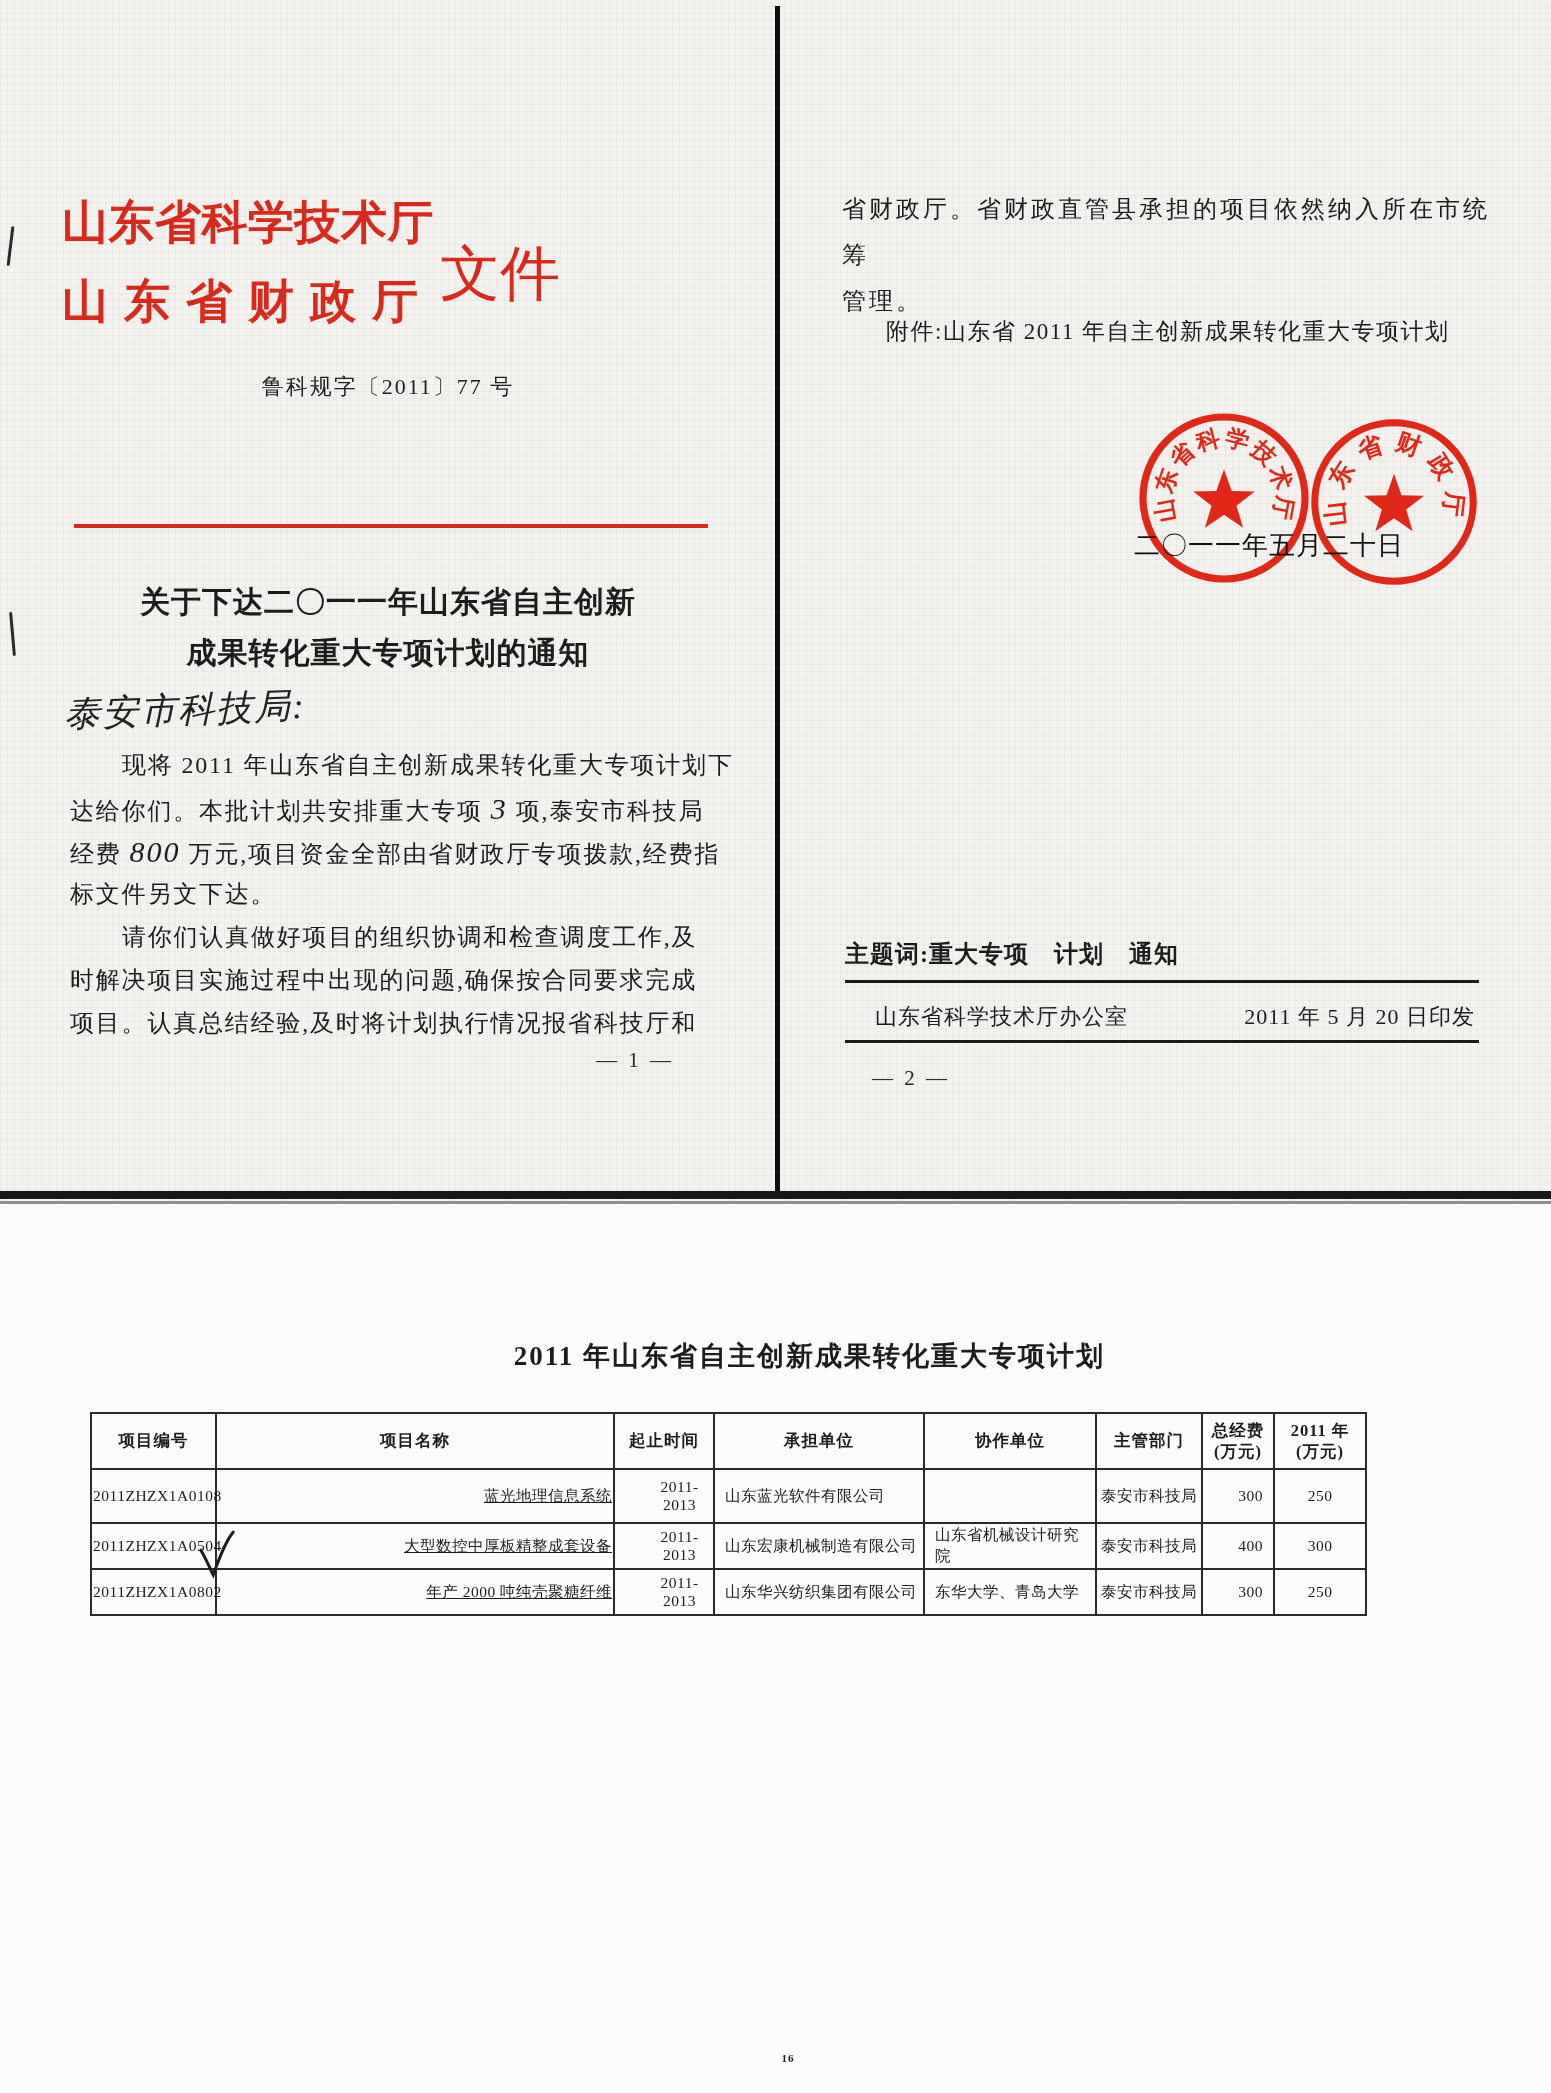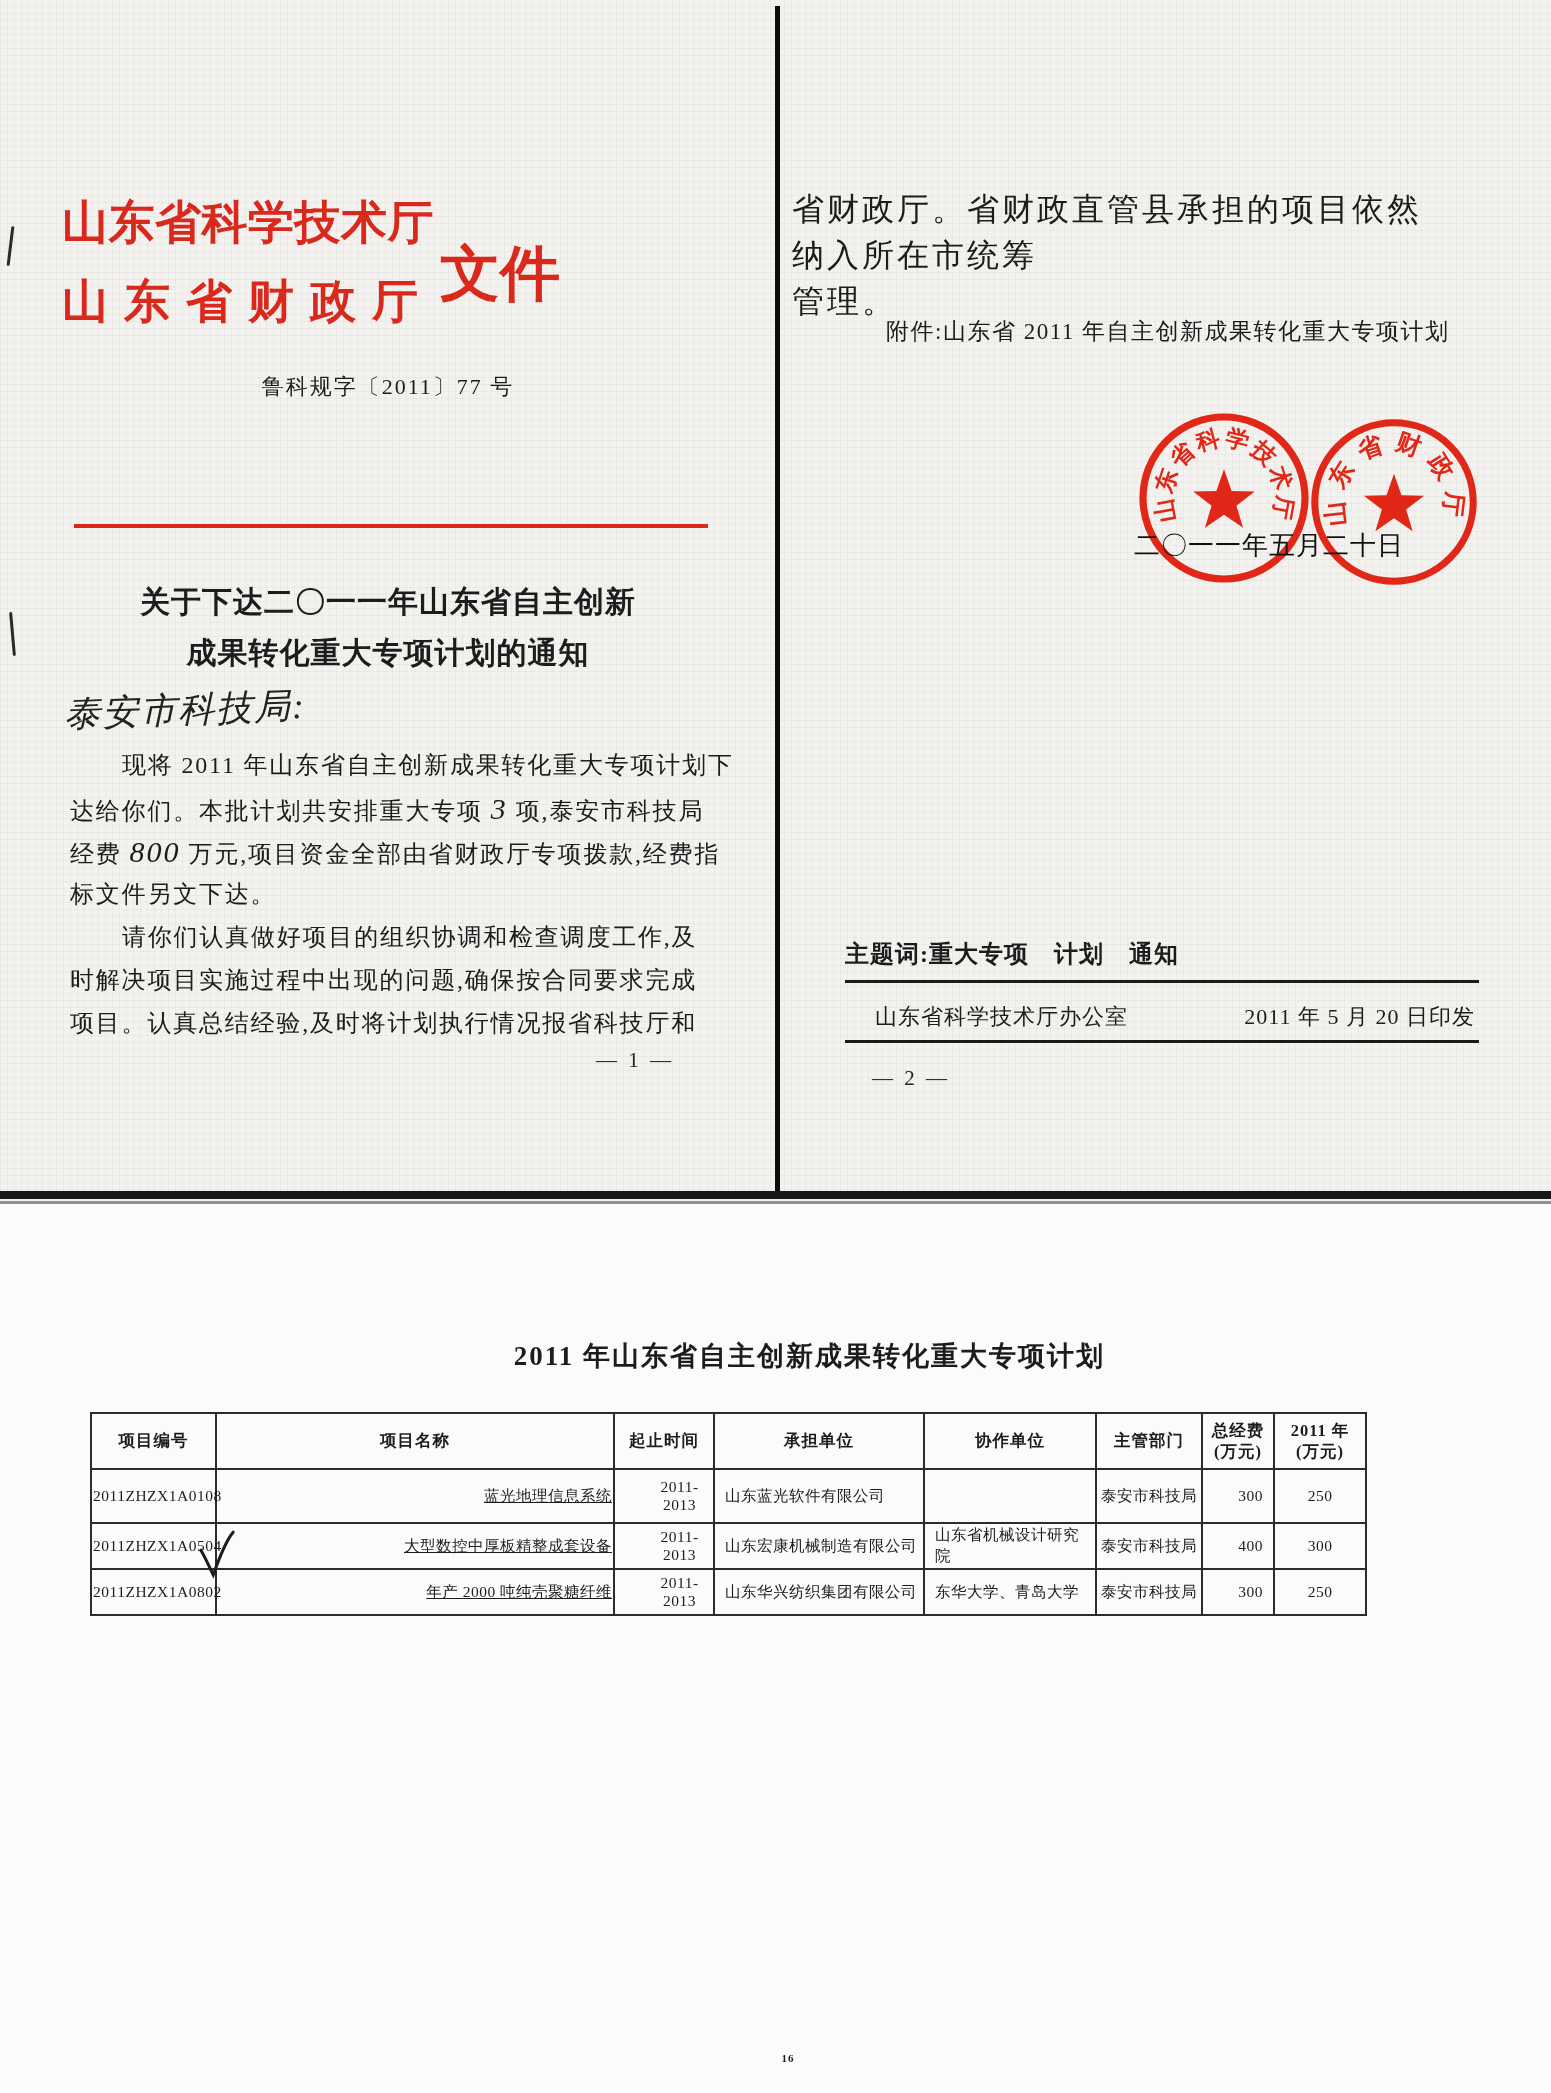--- a/index.html
+++ b/index.html
@@ -12,35 +12,35 @@
       repeating-linear-gradient(90deg, rgba(185,183,178,.14) 0 1px, transparent 1px 7px);}
   .page-divider{position:absolute;left:775px;top:6px;width:5px;height:1188px;background:#0d0d0d;}
   .bind-mark{position:absolute;width:3px;background:#2a2a2a;border-radius:3px;}
   .m1{left:9px;top:226px;height:40px;transform:rotate(7deg);}
   .m2{left:11px;top:612px;height:44px;transform:rotate(-5deg);}
   
   .red-header{position:absolute;top:192px;left:62px;width:500px;display:flex;align-items:center;}
   .rh-lines{width:378px;}
   .rh1{font-size:46px;font-weight:bold;color:#d9291c;letter-spacing:0.5px;white-space:nowrap;}
   .rh2{font-size:46px;font-weight:bold;color:#d9291c;letter-spacing:16px;white-space:nowrap;margin-top:17px;}
-  .rh-suffix{font-size:60px;font-weight:bold;color:#d9291c;margin-left:0px;white-space:nowrap;margin-top:24px;}
+  .rh-suffix{font-size:60px;font-weight:normal;color:#d9291c;margin-left:0px;white-space:nowrap;margin-top:24px;}
   .doc-number{position:absolute;top:372px;left:0;width:776px;text-align:center;font-size:22px;letter-spacing:2px;}
   .red-rule{position:absolute;top:524px;left:74px;width:634px;height:4px;background:#d9291c;}
   .doc-title{position:absolute;top:576px;left:0;width:776px;text-align:center;font-weight:bold;
              font-size:30px;line-height:51px;letter-spacing:1px;}
   .addressee{position:absolute;top:686px;left:64px;font-size:36px;font-style:italic;
              letter-spacing:2px;transform:rotate(-2deg);color:#222;}
   .doc-body{position:absolute;top:744px;left:70px;width:648px;font-size:24px;}
   .body-line{height:43px;line-height:43px;white-space:nowrap;letter-spacing:1.8px;}
   .body-line.indent{padding-left:52px;}
   .hw-num{font-size:30px;font-style:italic;letter-spacing:2px;padding:0 8px;}
   .pagenum{font-size:21px;letter-spacing:3px;color:#222;}
   .pn1{position:absolute;top:1048px;left:596px;}
   
-  .cont-text{position:absolute;top:186px;left:792px;width:660px;font-size:32px;line-height:46px;letter-spacing:3px;}
+  .cont-text{position:absolute;top:186px;left:842px;width:660px;font-size:24px;line-height:46px;letter-spacing:3px;}
   .attach-note{position:absolute;top:316px;left:886px;font-size:23px;letter-spacing:1.5px;}
   .seal{position:absolute;}
   .seal1{left:1134px;top:408px;width:180px;height:180px;}
   .seal2{left:1306px;top:414px;width:176px;height:176px;}
   .seal-text{font-weight:bold;fill:#e02718;}
   .st1{font-size:26px;letter-spacing:3px;}
   .st2{font-size:28px;letter-spacing:11px;}
   .seal-date{position:absolute;top:528px;left:1134px;font-size:26px;letter-spacing:1px;z-index:5;color:#111;}
   .subject{position:absolute;top:938px;left:845px;font-size:24px;font-weight:bold;letter-spacing:1px;}
   .rule{position:absolute;left:845px;width:634px;height:3px;background:#1b1b1b;}

